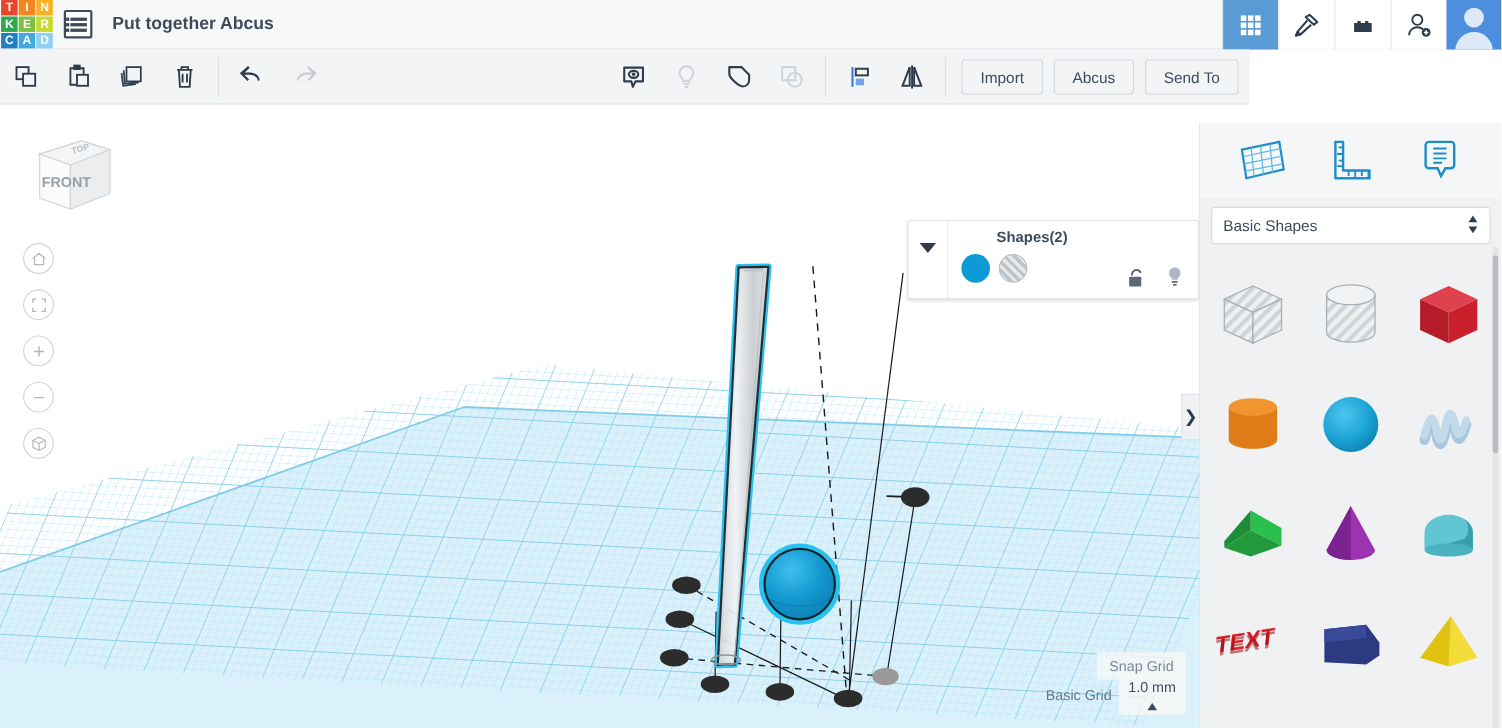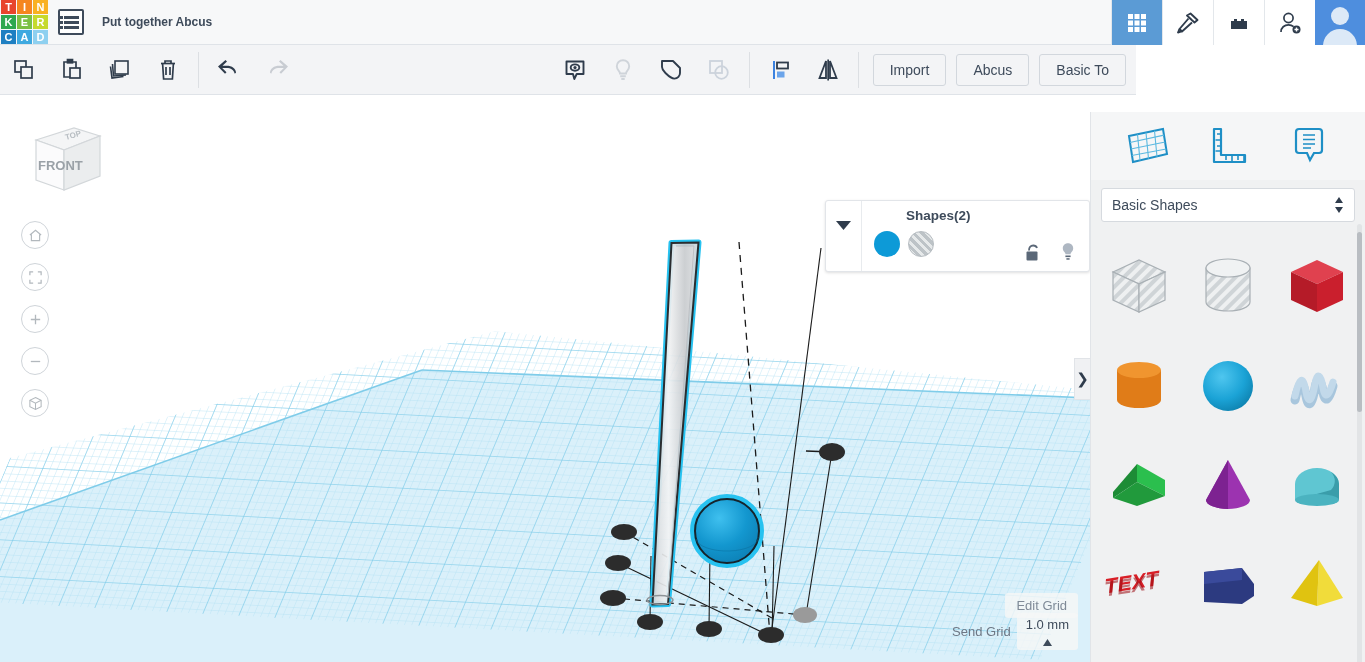--- a/index.html
+++ b/index.html
@@ -36,21 +36,21 @@
   }
   .header-menu-icon i {
     display: block; width: 15px; height: 3px; background: #3e4b5b;
     position: relative;
   }
   .header-menu-icon i::before {
     content: ""; position: absolute; left: -4px; top: 0;
     width: 3px; height: 3px; background: #3e4b5b;
   }
   .doc-title {
-    margin-left: 18px; font-size: 12px; font-weight: bold; color: #3e4b5b;
+    margin-left: 18px; font-size: 16px; font-weight: bold; color: #3e4b5b;
     white-space: nowrap;
   }
   .header-right {
     position: absolute; right: 0; top: 0; height: 45px;
     display: flex; align-items: stretch;
   }
   .hdr-btn {
     width: 51px; height: 45px; display: flex; align-items: center;
     justify-content: center; background: #ffffff;
     border-left: 1px solid #e3e7eb; cursor: pointer;
@@ -365,21 +365,21 @@
           <path d="M16 5 22.5 22H16z" fill="none" stroke="#2f3c4c" stroke-width="1.8"></path>
           <rect x="13.3" y="3.5" width="1.7" height="21" fill="#2f3c4c"></rect>
         </svg>
       </div>
       <div class="tb-sep"></div>
     </div>
 
     <div class="tb-group" style="margin-left:8px">
       <div class="tb-textbtn">Import</div>
       <div class="tb-textbtn">Abcus</div>
-      <div class="tb-textbtn">Basic To</div>
+      <div class="tb-textbtn">Send To</div>
     </div>
   </div>
 
   <div class="canvas">
 
     <svg width="1090" height="566" viewBox="0 0 1090 566">
       <defs>
         <pattern id="fineGrid" width="7.2" height="7.2" patternUnits="userSpaceOnUse">
           <path d="M7.2 0 L0 0 0 7.2" fill="none" stroke="#b5e2f4" stroke-width="0.8"></path>
         </pattern>
@@ -513,23 +513,23 @@
             <path d="M9 2.2c-3.1 0-5.2 2.2-5.2 5 0 2 1 3.1 1.8 4.1.6.8.9 1.3.9 2h5c0-.7.3-1.2.9-2 .8-1 1.8-2.1 1.8-4.1 0-2.8-2.1-5-5.2-5z" fill="#aeb7c2"></path>
             <rect x="6.4" y="14.5" width="5.2" height="1.6" fill="#5b6878"></rect>
             <rect x="7.4" y="17.2" width="3.2" height="1.5" fill="#5b6878"></rect>
           </svg>
         </div>
       </div>
     </div>
 
     <div class="edge-chevron">❯</div>
 
-    <div class="edit-grid">Edit Grid</div>
+    <div class="edit-grid">Snap Grid</div>
     <div class="snap-row">
-      <span class="snap-label">Send Grid</span>
+      <span class="snap-label">Basic Grid</span>
       <div class="snap-select">
         <span>1.0 mm</span>
         <svg width="9" height="7" viewBox="0 0 9 7">
             <polygon points="4.5,0 9,7 0,7" fill="#3e4b5b"></polygon>
           </svg>
       </div>
     </div>
   </div>
 
   <div class="rpanel">

